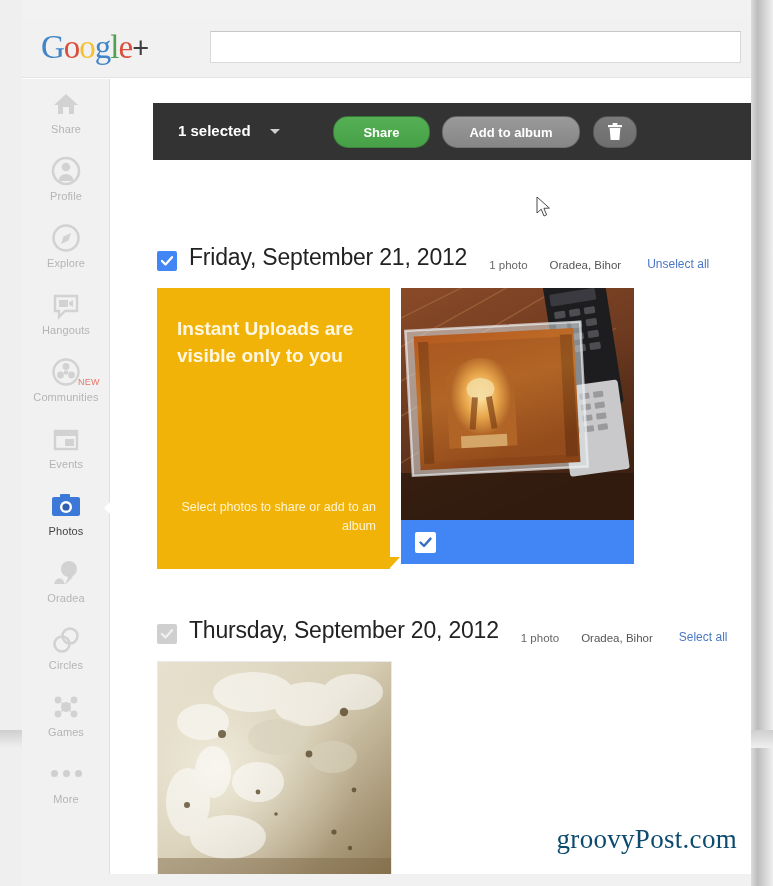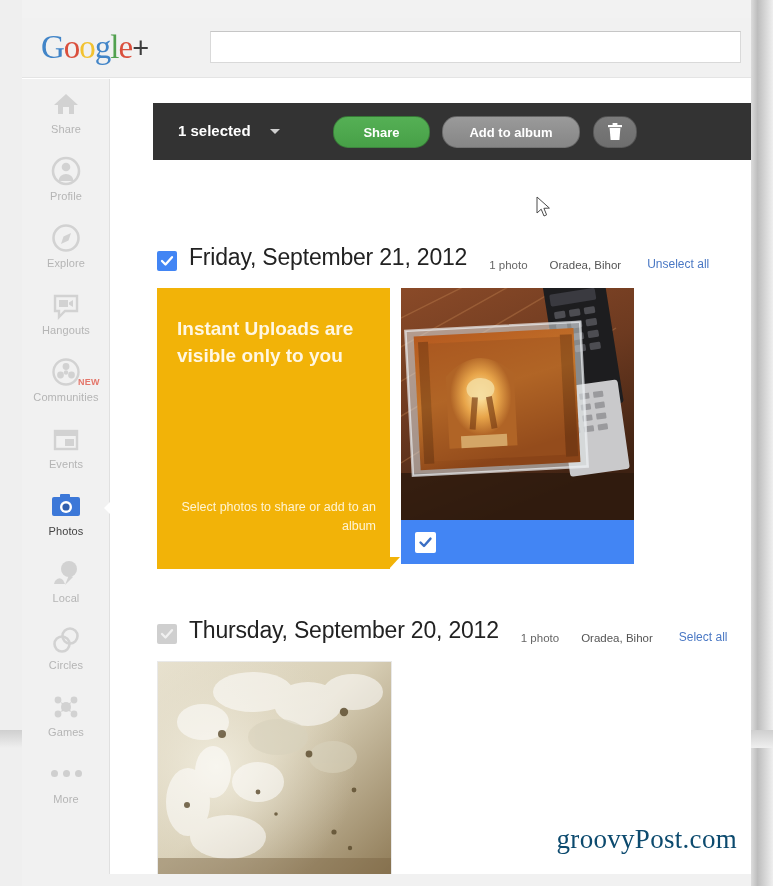--- a/index.html
+++ b/index.html
@@ -118,21 +118,21 @@
     color: #b5b5b5;
     line-height: 13px;
     letter-spacing: .1px;
   }
   .nav-item.active .nav-label { color:#444; font-weight:normal; }
   .badge-new {
     position: absolute;
     left: 56px;
     top: 30px;
     font-size: 9px;
-    font-weight: bold;
+    font-weight: normal;
     color: #e4766a;
     letter-spacing: .3px;
   }
   .active-arrow {
     position: absolute;
     right: -1px;
     top: 20px;
     width: 0; height: 0;
     border-top: 7px solid transparent;
     border-bottom: 7px solid transparent;
@@ -467,21 +467,21 @@
       </div>
 
       <div class="nav-item">
         <span class="nav-icon">
           <svg viewBox="0 0 34 34">
             <path d="M20 5 a8 8 0 0 1 0 16 a8 8 0 0 1 0 -16 Z" fill="#d2d2d2"></path>
             <path d="M20 19 L16 29 L24 21 Z" fill="#d2d2d2"></path>
             <path d="M6 25 q4 -5 8 -1 l2 4 h-11 Z" fill="#d2d2d2"></path>
           </svg>
         </span>
-        <span class="nav-label">Local</span>
+        <span class="nav-label">Oradea</span>
       </div>
 
       <div class="nav-item">
         <span class="nav-icon">
           <svg viewBox="0 0 34 34">
             <circle cx="21" cy="13" r="7.5" fill="none" stroke="#d2d2d2" stroke-width="2.6"></circle>
             <circle cx="13" cy="21" r="7.5" fill="none" stroke="#d2d2d2" stroke-width="2.6"></circle>
           </svg>
         </span>
         <span class="nav-label">Circles</span>

